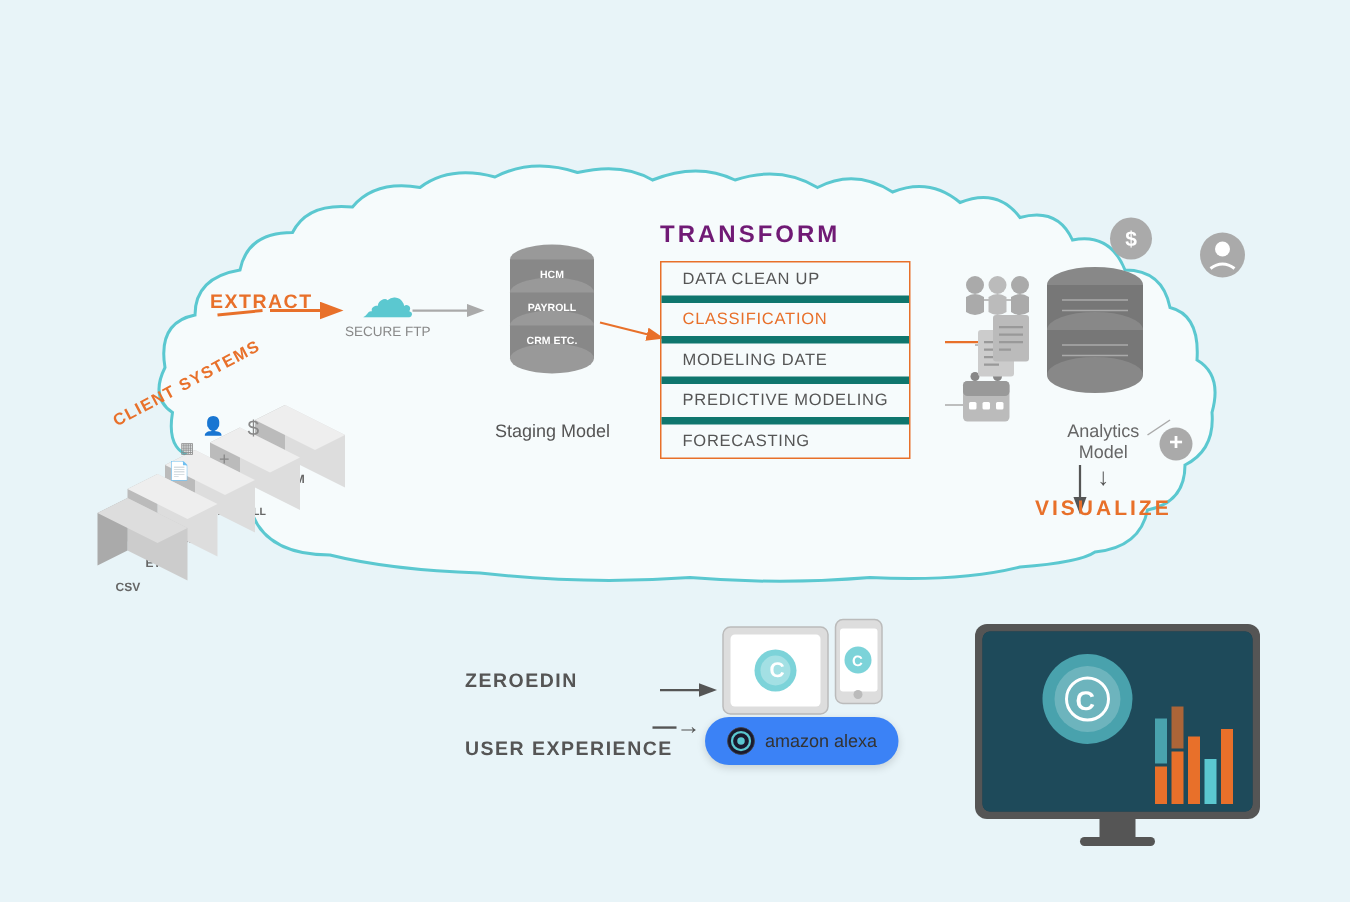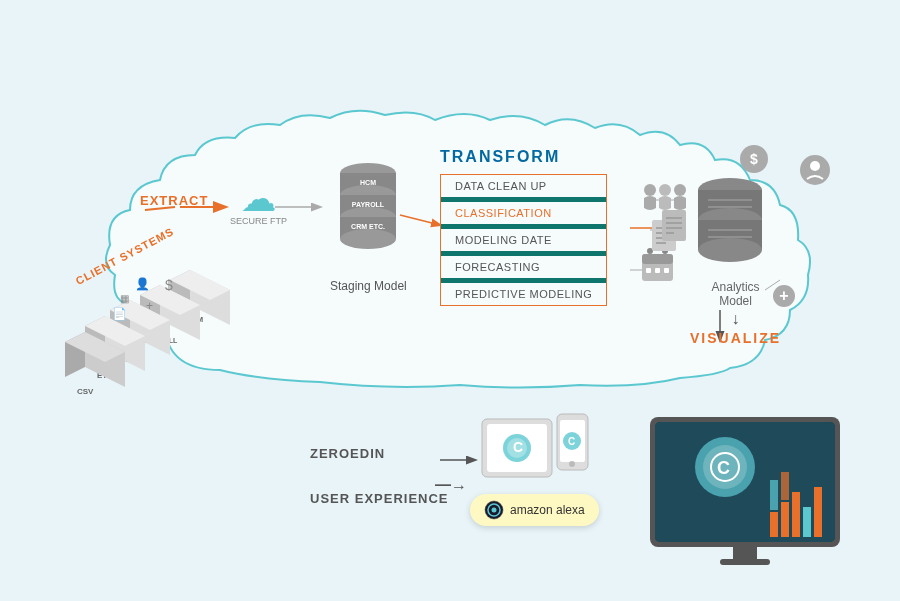--- a/index.html
+++ b/index.html
@@ -40,21 +40,21 @@
     }
 
     
     .transform-section {
       position: absolute;
       top: 148px;
       left: 440px;
     }
 
     .transform-title {
-      color: #0369a1;
+      color: #701a75;
       font-weight: bold;
       font-size: 16px;
       letter-spacing: 2px;
       margin-bottom: 8px;
     }
 
     .transform-boxes {
       border: 1.5px solid #e8702a;
       background: transparent;
     }
@@ -80,23 +80,23 @@
     .analytics-db {
       position: absolute;
       top: 175px;
       left: 690px;
       text-align: center;
     }
 
     
     .alexa-badge {
       position: absolute;
-      bottom: 75px;
+      bottom: 91px;
       left: 470px;
-      background: #fef9c3;
+      background: #3b82f6;
       border-radius: 20px;
       padding: 6px 14px;
       display: flex;
       align-items: center;
       gap: 6px;
       box-shadow: 0 2px 6px rgba(0,0,0,0.15);
       justify-content: center;
     }
 
     
@@ -225,22 +225,22 @@
   </svg>
   <div style="font-size:12px; color:#555; margin-top:20px;">Staging Model</div>
 </div>
 
 <div class="transform-section">
   <div class="transform-title">TRANSFORM</div>
   <div class="transform-boxes">
     <div class="transform-box-item">DATA CLEAN UP</div>
     <div class="transform-box-item highlighted">CLASSIFICATION</div>
     <div class="transform-box-item">MODELING DATE</div>
+    <div class="transform-box-item">PREDICTIVE MODELING</div>
     <div class="transform-box-item">FORECASTING</div>
-    <div class="transform-box-item">PREDICTIVE MODELING</div>
   </div>
 </div>
 
 <div class="people-icons">
   <svg width="60" height="40" viewBox="0 0 60 40">
     <circle cx="10" cy="10" r="6" fill="#aaa"></circle>
     <path d="M4,18 Q10,14 16,18 L16,28 Q10,32 4,28Z" fill="#aaa"></path>
     <circle cx="25" cy="10" r="6" fill="#bbb"></circle>
     <path d="M19,18 Q25,14 31,18 L31,28 Q25,32 19,28Z" fill="#bbb"></path>
     <circle cx="40" cy="10" r="6" fill="#aaa"></circle>

